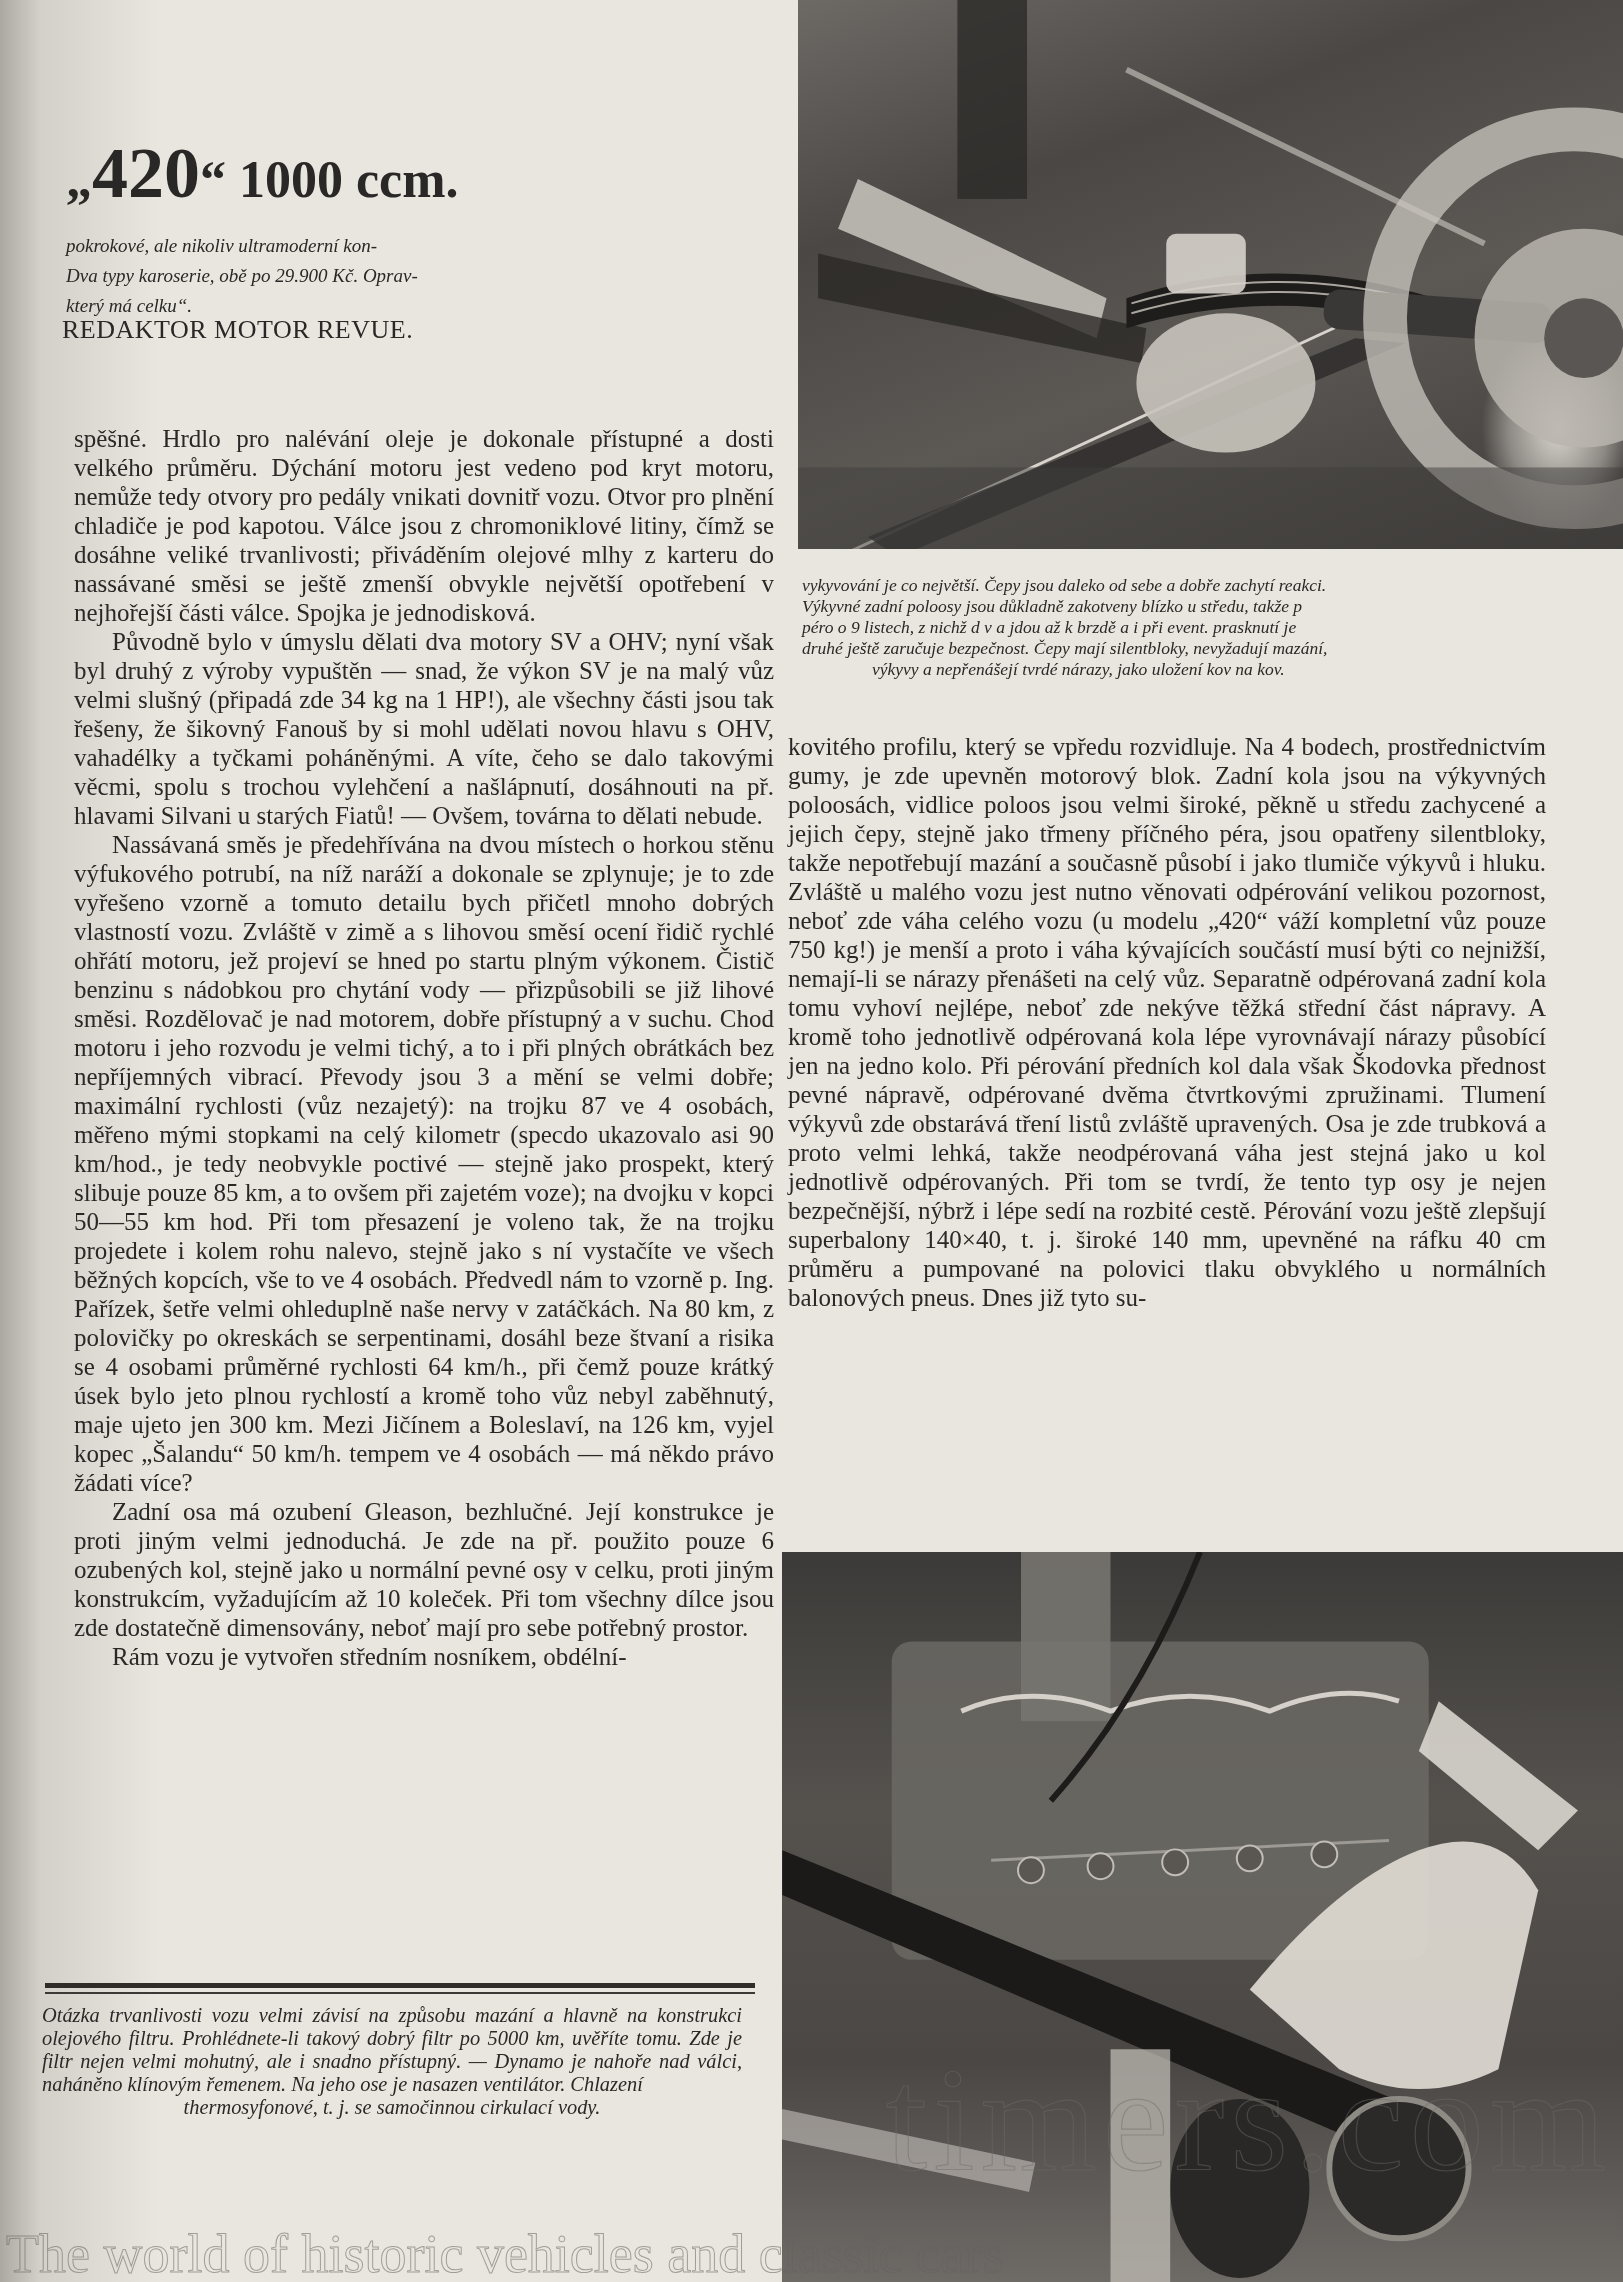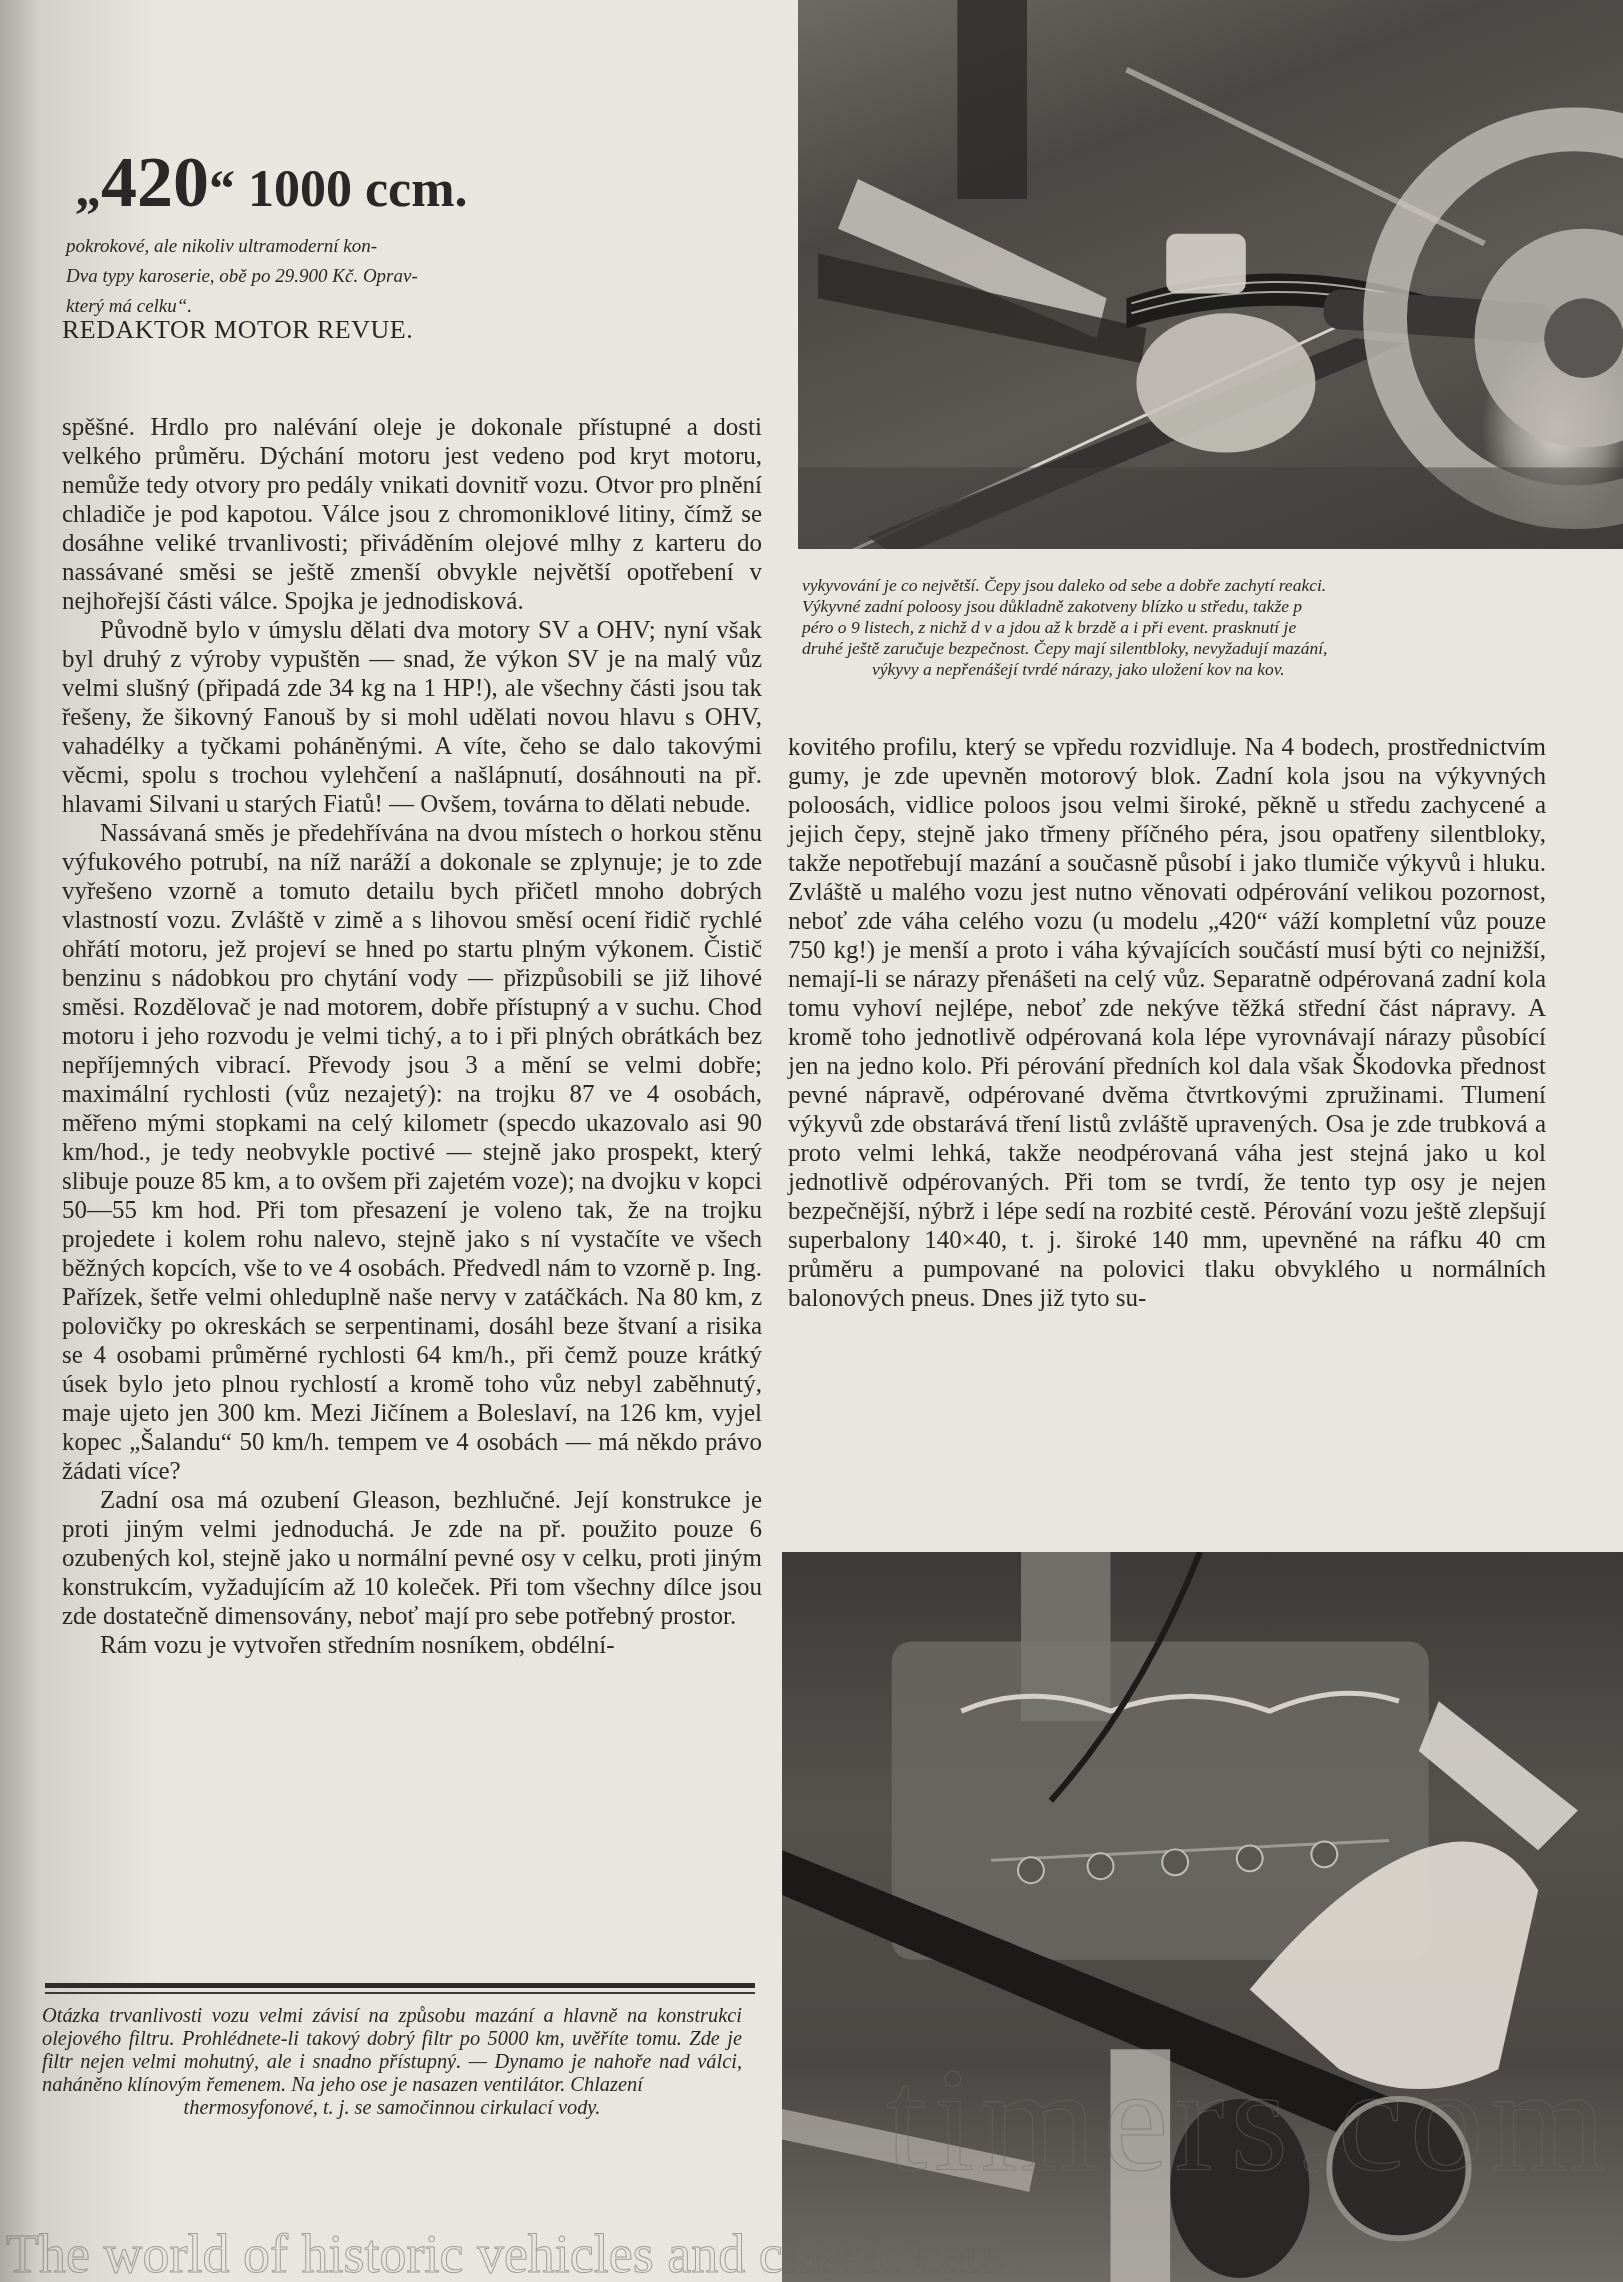--- a/index.html
+++ b/index.html
@@ -9,35 +9,35 @@
     font-family: "Liberation Serif", "DejaVu Serif", serif;
     color: #2a2826;
   }
   .page {
     position: absolute; inset: 0;
     background:
       linear-gradient(90deg, rgba(120,118,112,0.55) 0px, rgba(170,168,162,0.35) 40px, rgba(233,230,223,0) 159px),
       #e9e6df;
   }
   .title {
-    position: absolute; left: 62px; top: 139px; margin: 13px;
+    position: absolute; left: 62px; top: 139px; margin: 4px;
     font-size: 52px; font-weight: bold; letter-spacing: 0px; line-height: 60px;
     white-space: nowrap;
   }
   .title .num { font-size: 72px; }
   .subtitle {
     position: absolute; left: 54px; top: 219px; width: 557px; margin: 12px;
     font-style: italic; font-size: 19px; line-height: 30px;
   }
   .author {
     position: absolute; left: 62px; top: 315px; margin: 0;
     font-size: 26px; letter-spacing: 0.5px;
   }
   .body-left {
-    position: absolute; left: 62px; top: 412px; width: 700px; margin: 0;
+    position: absolute; left: 62px; top: 412px; width: 700px; margin: 12px;
     font-size: 25px; line-height: 29px; text-align: justify;
   }
   .body-left p, .body-right p { margin: 0; }
   .body-left p.indent, .body-right p.indent { text-indent: 38px; }
   .rule-thick {
     position: absolute; left: 45px; top: 1983px; width: 710px; height: 5px;
     background: #2f2c29;
   }
   .rule-thin {
     position: absolute; left: 45px; top: 1992px; width: 710px; height: 2px;

